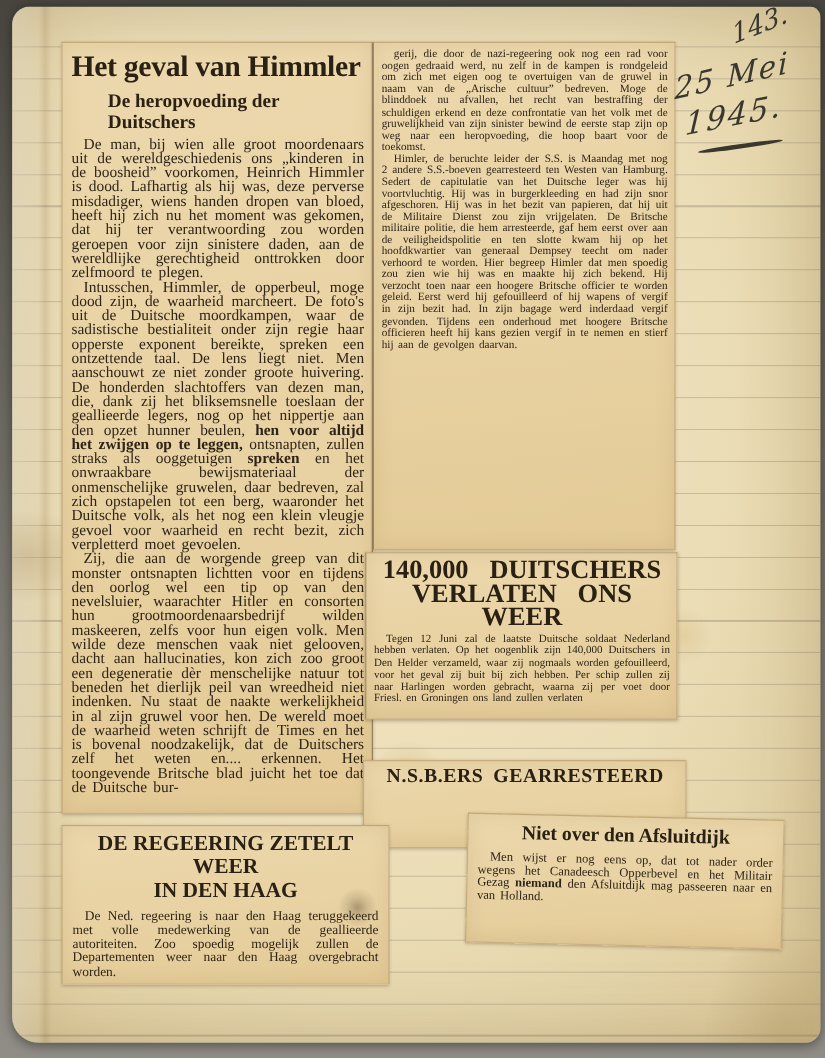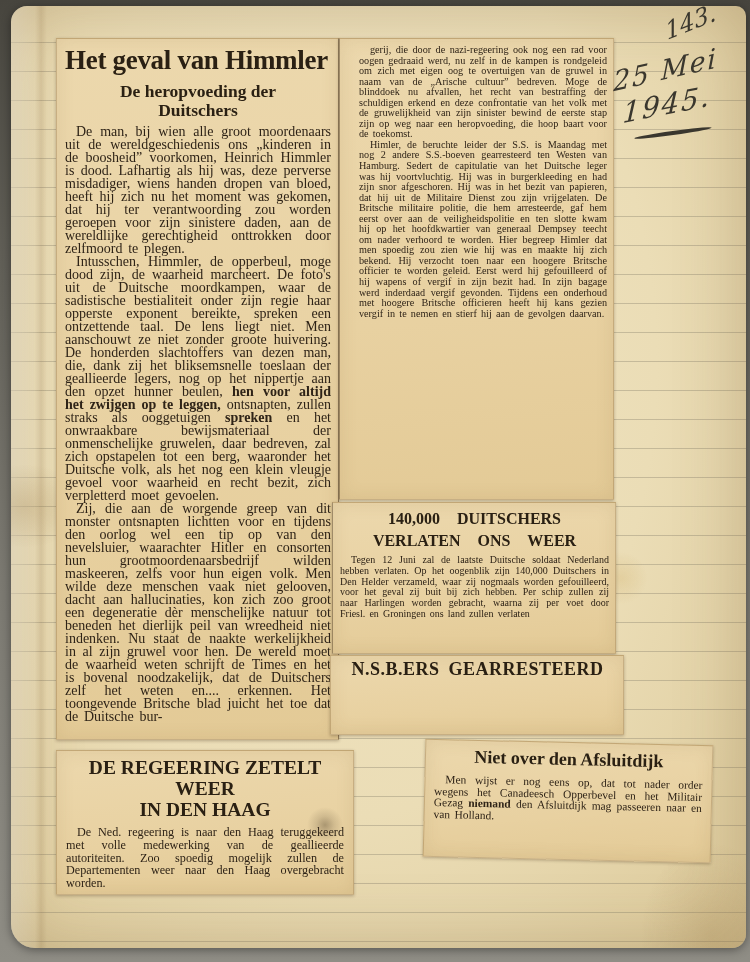--- a/index.html
+++ b/index.html
@@ -34,34 +34,34 @@
     border:1px solid rgba(115,82,40,0.30);
     box-shadow:0 1px 3px rgba(55,35,15,0.30), inset 0 0 18px rgba(120,90,45,0.12);
     box-sizing:border-box;
   }
   .clip .body p{margin:0;text-indent:11px;text-align:justify;}
   .clip h1,.clip h2,.clip h3{margin:0;font-weight:bold;color:#2a2013;}
 
   .clip-left{left:56px;top:38px;width:283px;height:702px;padding:5px 7px 0 8px;
     border-right:1px solid rgba(70,50,28,0.55);}
   .clip-left h1{font-size:27px;letter-spacing:-0.3px;white-space:nowrap;line-height:33px;}
-  .clip-left h2{font-size:17.5px;line-height:19px;text-align:center;width:200px;margin:5px auto 5px;}
+  .clip-left h2{font-size:17.5px;line-height:19px;width:200px;margin:5px auto 5px;}
   .body-left{font-size:14px;line-height:13px;word-spacing:2.2px;}
 
   .clip-right{left:339px;top:38px;width:275px;height:462px;padding:6px 6px 0 7px;
     border-left:1px solid rgba(70,50,28,0.45);}
-  .body-right{font-size:10.2px;line-height:10.55px;word-spacing:1.6px;margin-left:12px;}
+  .body-right{font-size:10.2px;line-height:10.55px;word-spacing:1.6px;}
   .body-right p + p{margin-top:8px;}
 
   .clip-duitschers{left:332px;top:502px;width:284px;height:152px;padding:5px 6px 0 7px;
     border-left:1px solid rgba(70,50,28,0.45);}
-  .clip-duitschers h3{font-size:16px;line-height:21.5px;text-align:center;word-spacing:13px;margin-bottom:4px;}
+  .clip-duitschers h3{font-size:24px;line-height:21.5px;text-align:center;word-spacing:13px;margin-bottom:4px;}
   .body-dui{font-size:10px;line-height:10.8px;word-spacing:1.6px;}
 
-  .clip-nsbers{left:330px;top:655px;width:294px;height:80px;padding:3px 6px 0 7px;}
+  .clip-nsbers{left:330px;top:691px;width:294px;height:80px;padding:3px 6px 0 7px;}
   .clip-nsbers h3{font-size:18px;text-align:center;letter-spacing:0.5px;word-spacing:4px;margin-bottom:3px;}
   .body-nsb{font-size:10.4px;line-height:10.8px;word-spacing:1.6px;}
 
   .clip-regeering{left:56px;top:750px;width:298px;height:145px;padding:6px 9px 0 9px;}
   .clip-regeering h3{font-size:19.5px;line-height:21px;text-align:center;margin-bottom:6px;}
   .body-reg{font-size:12.2px;line-height:12.8px;word-spacing:2px;}
   .clip-regeering::after{content:"";position:absolute;inset:0;pointer-events:none;
     background:radial-gradient(circle at 268px 74px, rgba(70,55,35,0.38), rgba(70,55,35,0.15) 9px, transparent 18px);}
 
   .clip-afsluitdijk{left:424px;top:742px;width:288px;height:118px;padding:6px 9px 0 9px;

